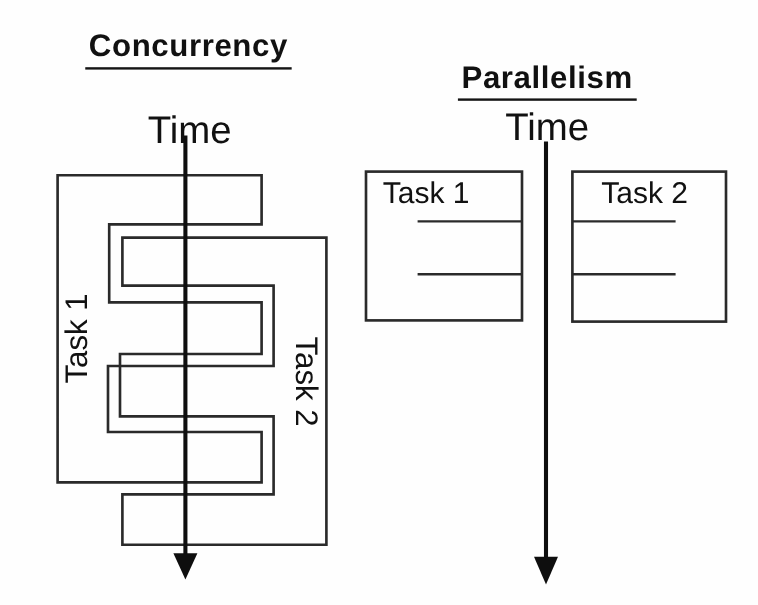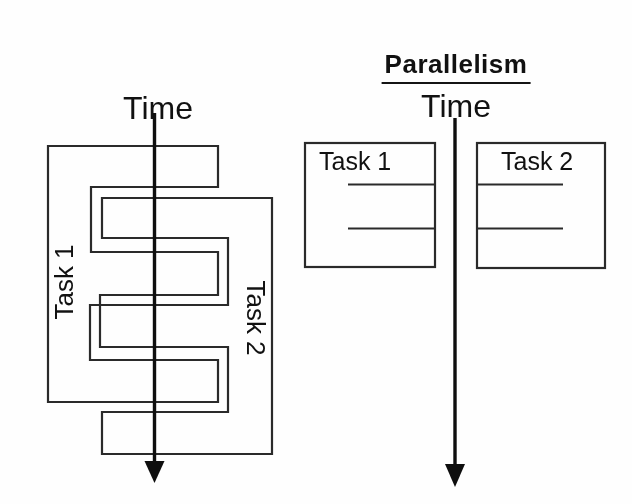--- a/index.html
+++ b/index.html
@@ -89,20 +89,21 @@
       <line x1="477" y1="184.5" x2="563" y2="184.5" stroke="#2a2a2a" stroke-width="2"></line>
       <line x1="477" y1="228.5" x2="563" y2="228.5" stroke="#2a2a2a" stroke-width="2"></line>
     </g>
 
     <g>
       <line x1="455" y1="118" x2="455" y2="467" stroke="#0e0e0e" stroke-width="3.4"></line>
       <polygon points="455,487 445,464 465,464" fill="#0e0e0e"></polygon>
     </g>
   </svg>
 
+  <div class="heading heading-concurrency">Concurrency</div>
   <div class="heading heading-parallelism">Parallelism</div>
 
   <div class="time-label time-left">Time</div>
   <div class="time-label time-right">Time</div>
 
   <div class="rot-label rot-task1">Task 1</div>
   <div class="rot-label rot-task2">Task 2</div>
 
   <div class="box-label box-label-1">Task 1</div>
   <div class="box-label box-label-2">Task 2</div>

